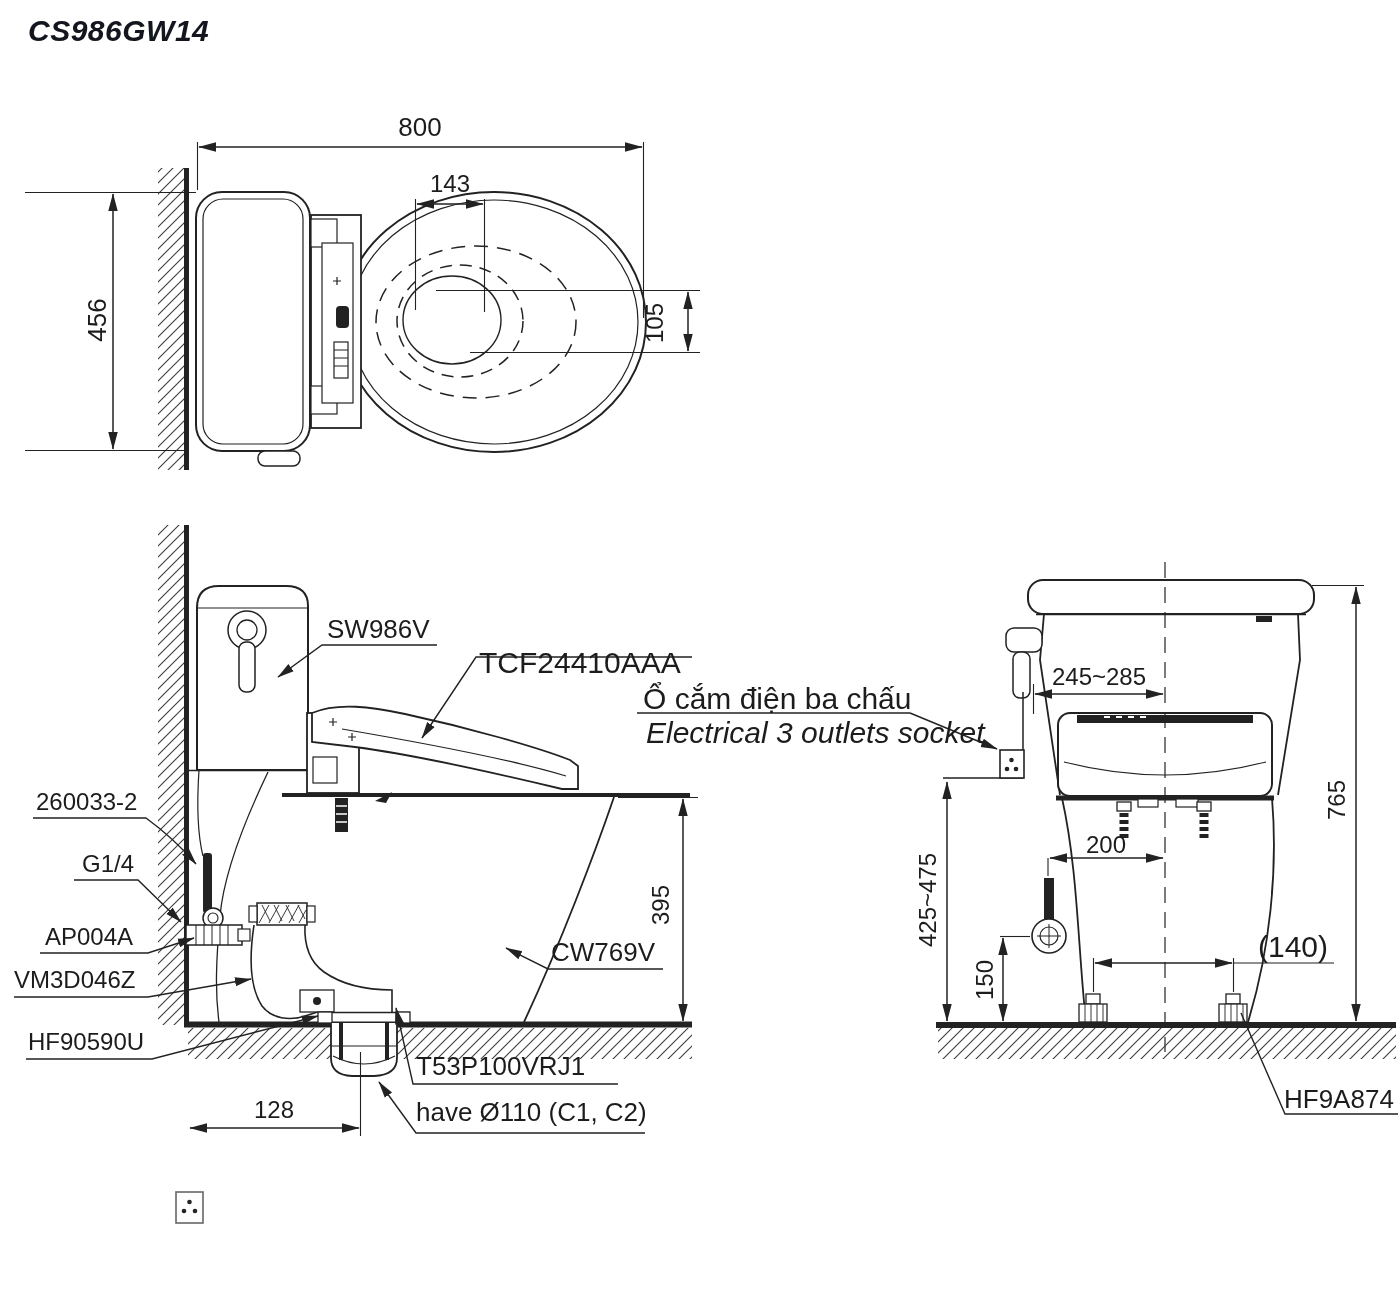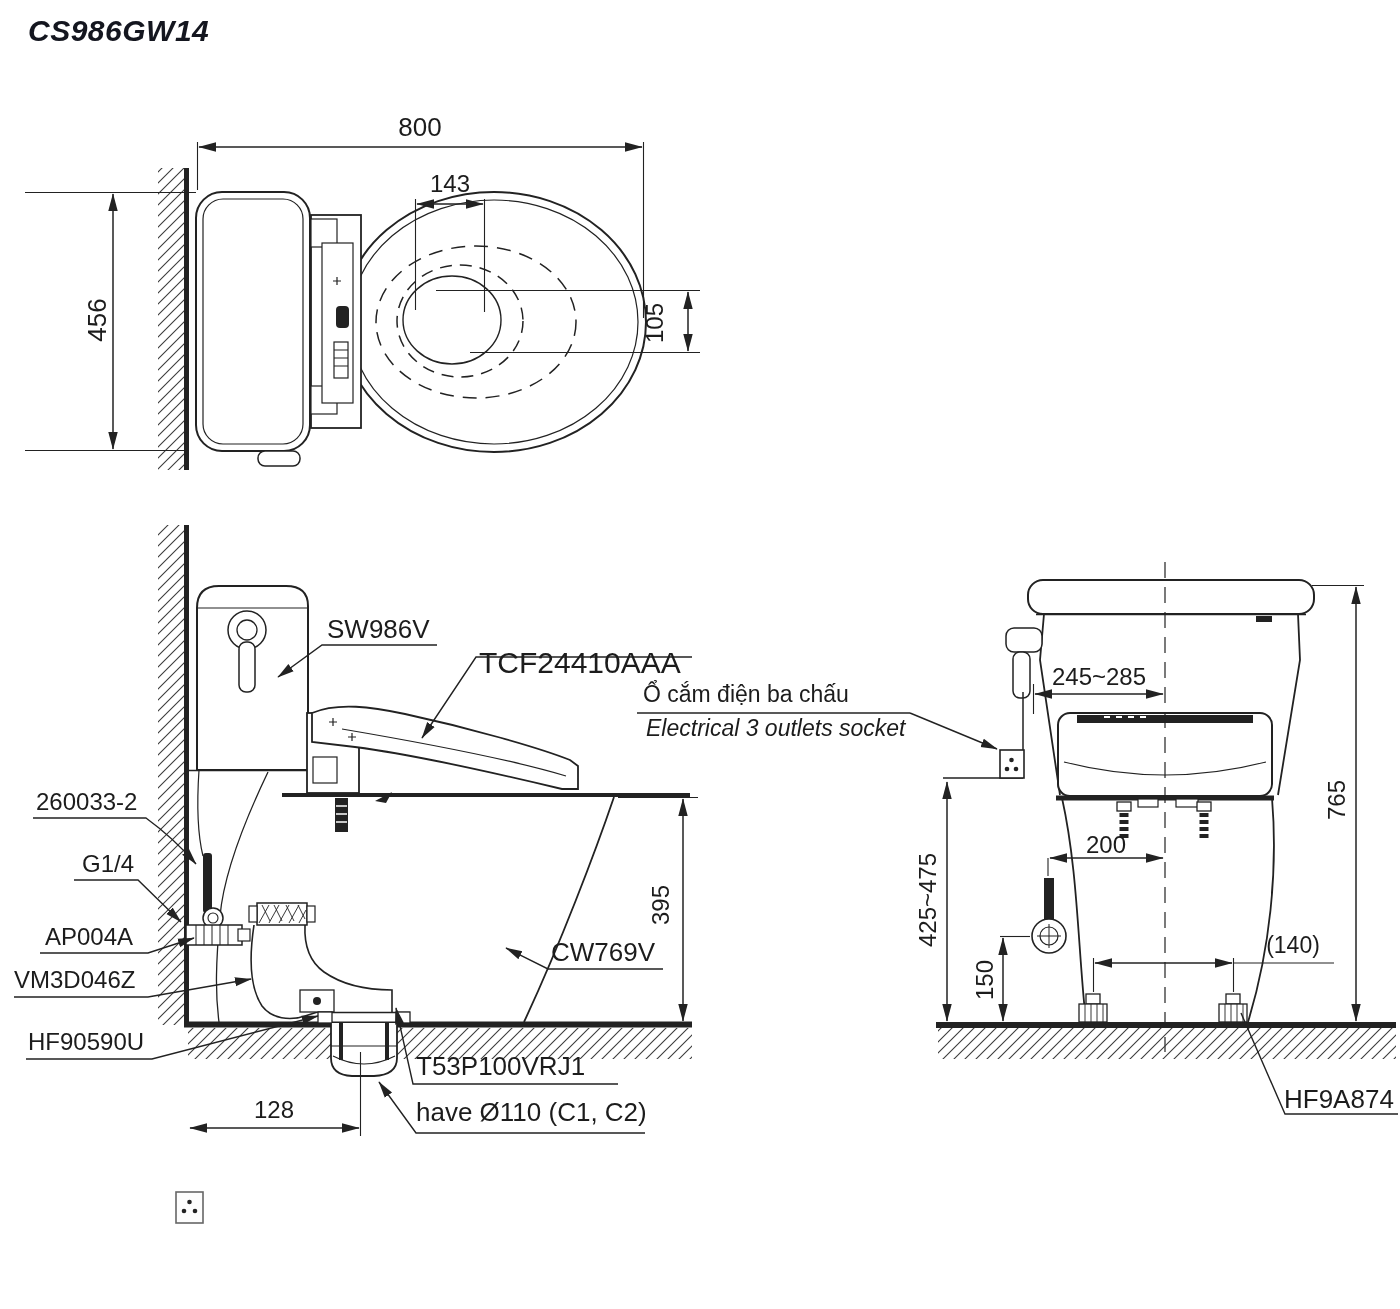--- a/index.html
+++ b/index.html
@@ -5,21 +5,21 @@
   html,body{margin:0;padding:0;background:#ffffff;}
   .canvas{position:relative;width:1400px;height:1233px;background:#ffffff;overflow:hidden;
           font-family:"Liberation Sans","DejaVu Sans",sans-serif;color:#1c1c1c;}
   .canvas svg{position:absolute;left:0;top:0;}
   .lbl{position:absolute;white-space:nowrap;font-size:24px;color:#1c1c1c;line-height:1.1;}
   .ctr{transform:translate(-50%,-50%);}
   .rot{transform:translate(-50%,-50%) rotate(-90deg);}
   .title{font-size:30px;font-weight:bold;font-style:italic;color:#14161f;letter-spacing:.5px;}
   .big{font-size:30px;}
   .md{font-size:26px;}
-  .sm{font-size:23px;}
+  .sm{font-size:30px;}
   .it{font-style:italic;}
 </style>
 </head>
 <body>
 
 <div class="canvas">
 
 <svg width="1400" height="1309" viewBox="0 0 1400 1309">
   <defs>
     <marker id="arw" viewBox="0 0 12 10" markerWidth="12" markerHeight="10" refX="11.5" refY="5" orient="auto-start-reverse" markerUnits="strokeWidth">

